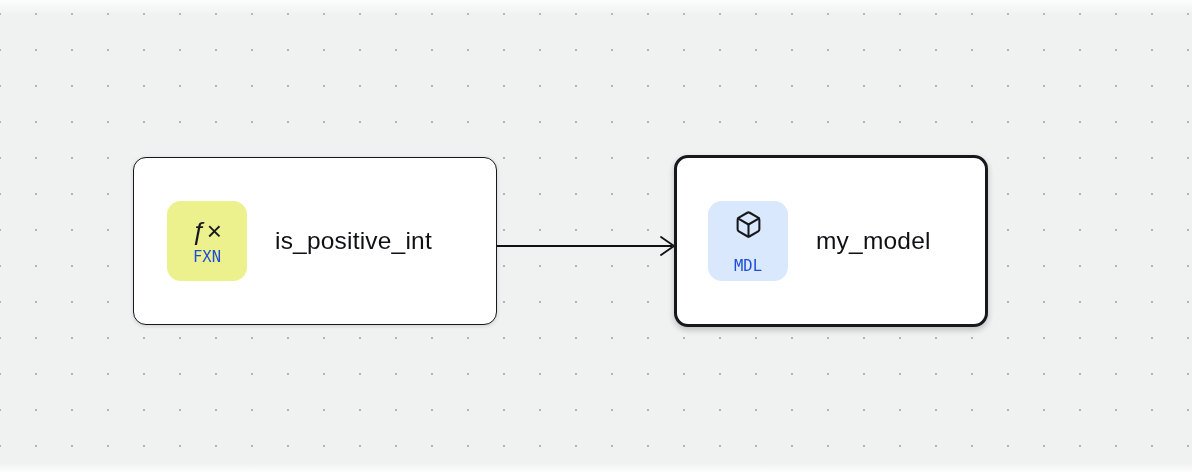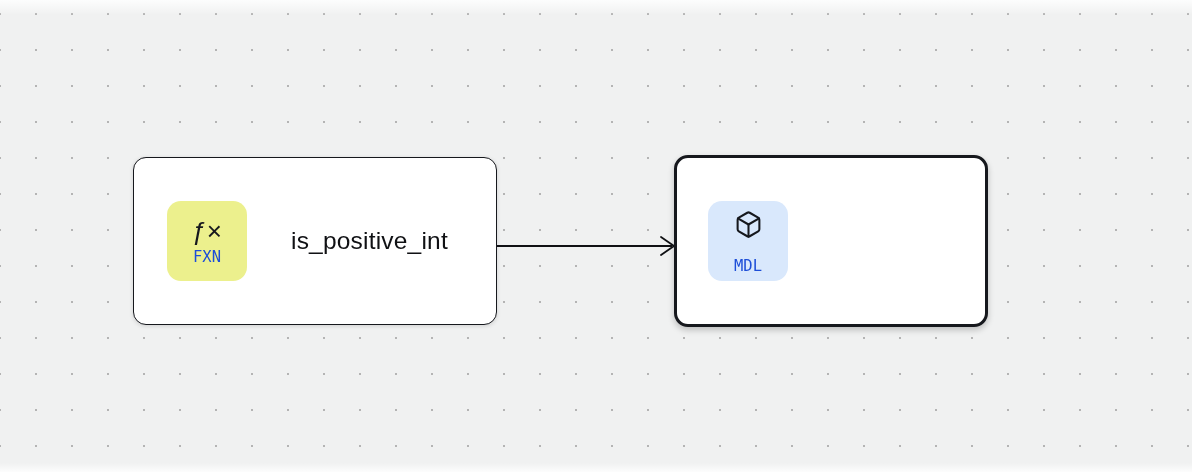--- a/index.html
+++ b/index.html
@@ -84,21 +84,21 @@
     font-size: 15.5px;
     line-height: 20px;
     letter-spacing: 0;
     color: #1d4ed8;
   }
 
   .node-label {
     font-size: 24.5px;
     font-weight: 500;
     color: #101114;
-    margin-left: 44px;
+    margin-left: 28px;
     letter-spacing: 0.2px;
     white-space: nowrap;
   }
 
   .edge-svg {
     position: absolute;
     left: 0;
     top: 0;
     pointer-events: none;
   }
@@ -132,15 +132,16 @@
     <div class="badge" style="background-color: rgb(217, 232, 252); gap: 17px;">
       <span class="glyph">
         <svg width="29" height="29" viewBox="0 0 24 24" fill="none" stroke="#16181d" stroke-width="1.7" stroke-linecap="round" stroke-linejoin="round">
           <path d="M21 16V8a2 2 0 0 0-1-1.73l-7-4a2 2 0 0 0-2 0l-7 4A2 2 0 0 0 3 8v8a2 2 0 0 0 1 1.73l7 4a2 2 0 0 0 2 0l7-4A2 2 0 0 0 21 16z"></path>
           <polyline points="3.27 6.96 12 12.01 20.73 6.96"></polyline>
           <line x1="12" y1="22.08" x2="12" y2="12"></line>
         </svg>
       </span>
       <span class="badge-kind">MDL</span>
     </div>
+    <span class="node-label">my_model</span>
   </div>
 
 </div>
 
 </body></html>

